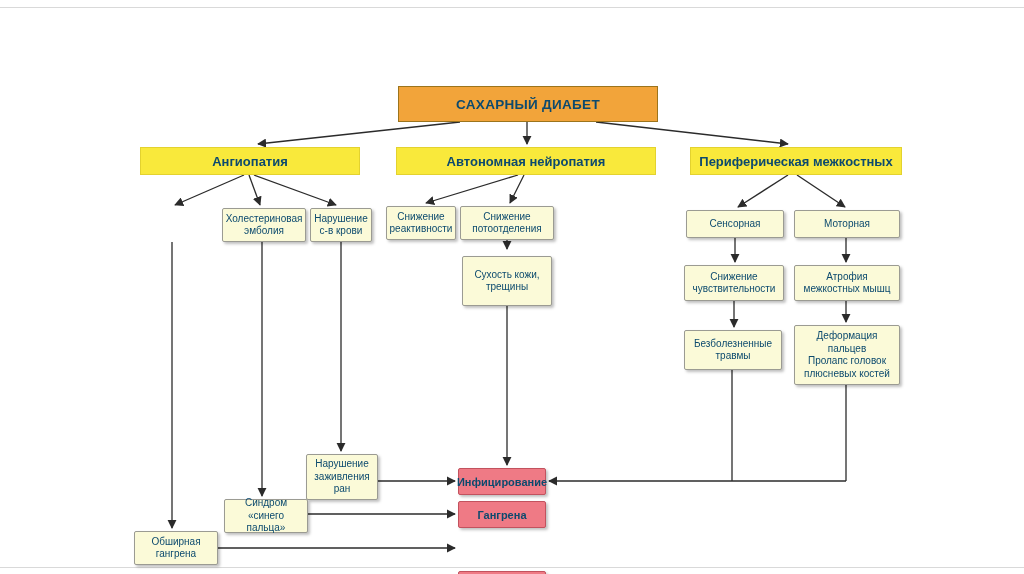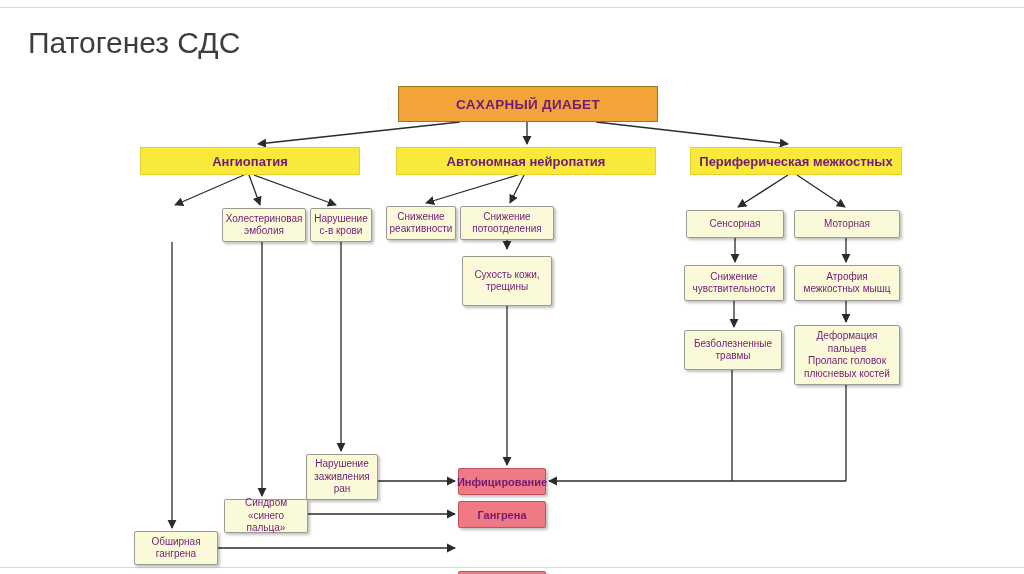--- a/index.html
+++ b/index.html
@@ -39,21 +39,21 @@
   #edges polyline { fill: none; stroke-width: 1.3; }
   #nodes { position: absolute; left: 0; top: 0; width: 100%; height: 100%; z-index: 2; }
   .node {
     position: absolute;
     box-sizing: border-box;
     display: flex;
     align-items: center;
     justify-content: center;
     text-align: center;
     white-space: pre-line;
-    color: #701a75;
+    color: #0c4a6e;
     border-style: solid;
     border-width: 1px;
   }
   .node.orange {
     font-size: 13.5px;
     font-weight: bold;
     letter-spacing: 0.3px;
   }
   .node.yellow {
     font-size: 13px;
@@ -73,21 +73,20 @@
     box-shadow: 2px 2px 3px rgba(0,0,0,0.25);
   }
 </style>
 </head>
 <body>
 
 <div class="slide">
   <div class="frame-line frame-top"></div>
   <div class="frame-line frame-bottom"></div>
 
-  <h1 class="page-title">Патогенез СДС</h1>
 
   <svg id="edges" viewBox="0 0 1024 574">
     <defs>
       <marker id="arrow" viewBox="0 0 10 10" refX="9" refY="5" markerWidth="7" markerHeight="7" orient="auto-start-reverse">
         <path d="M0,0 L10,5 L0,10 z" fill="#2b2b2b"></path>
       </marker>
     </defs>
   <polyline points="460,122 258,144" stroke="#2b2b2b" marker-end="url(#arrow)"></polyline>
       <polyline points="527,122 527,144" stroke="#2b2b2b" marker-end="url(#arrow)"></polyline>
       <polyline points="596,122 788,144" stroke="#2b2b2b" marker-end="url(#arrow)"></polyline>

